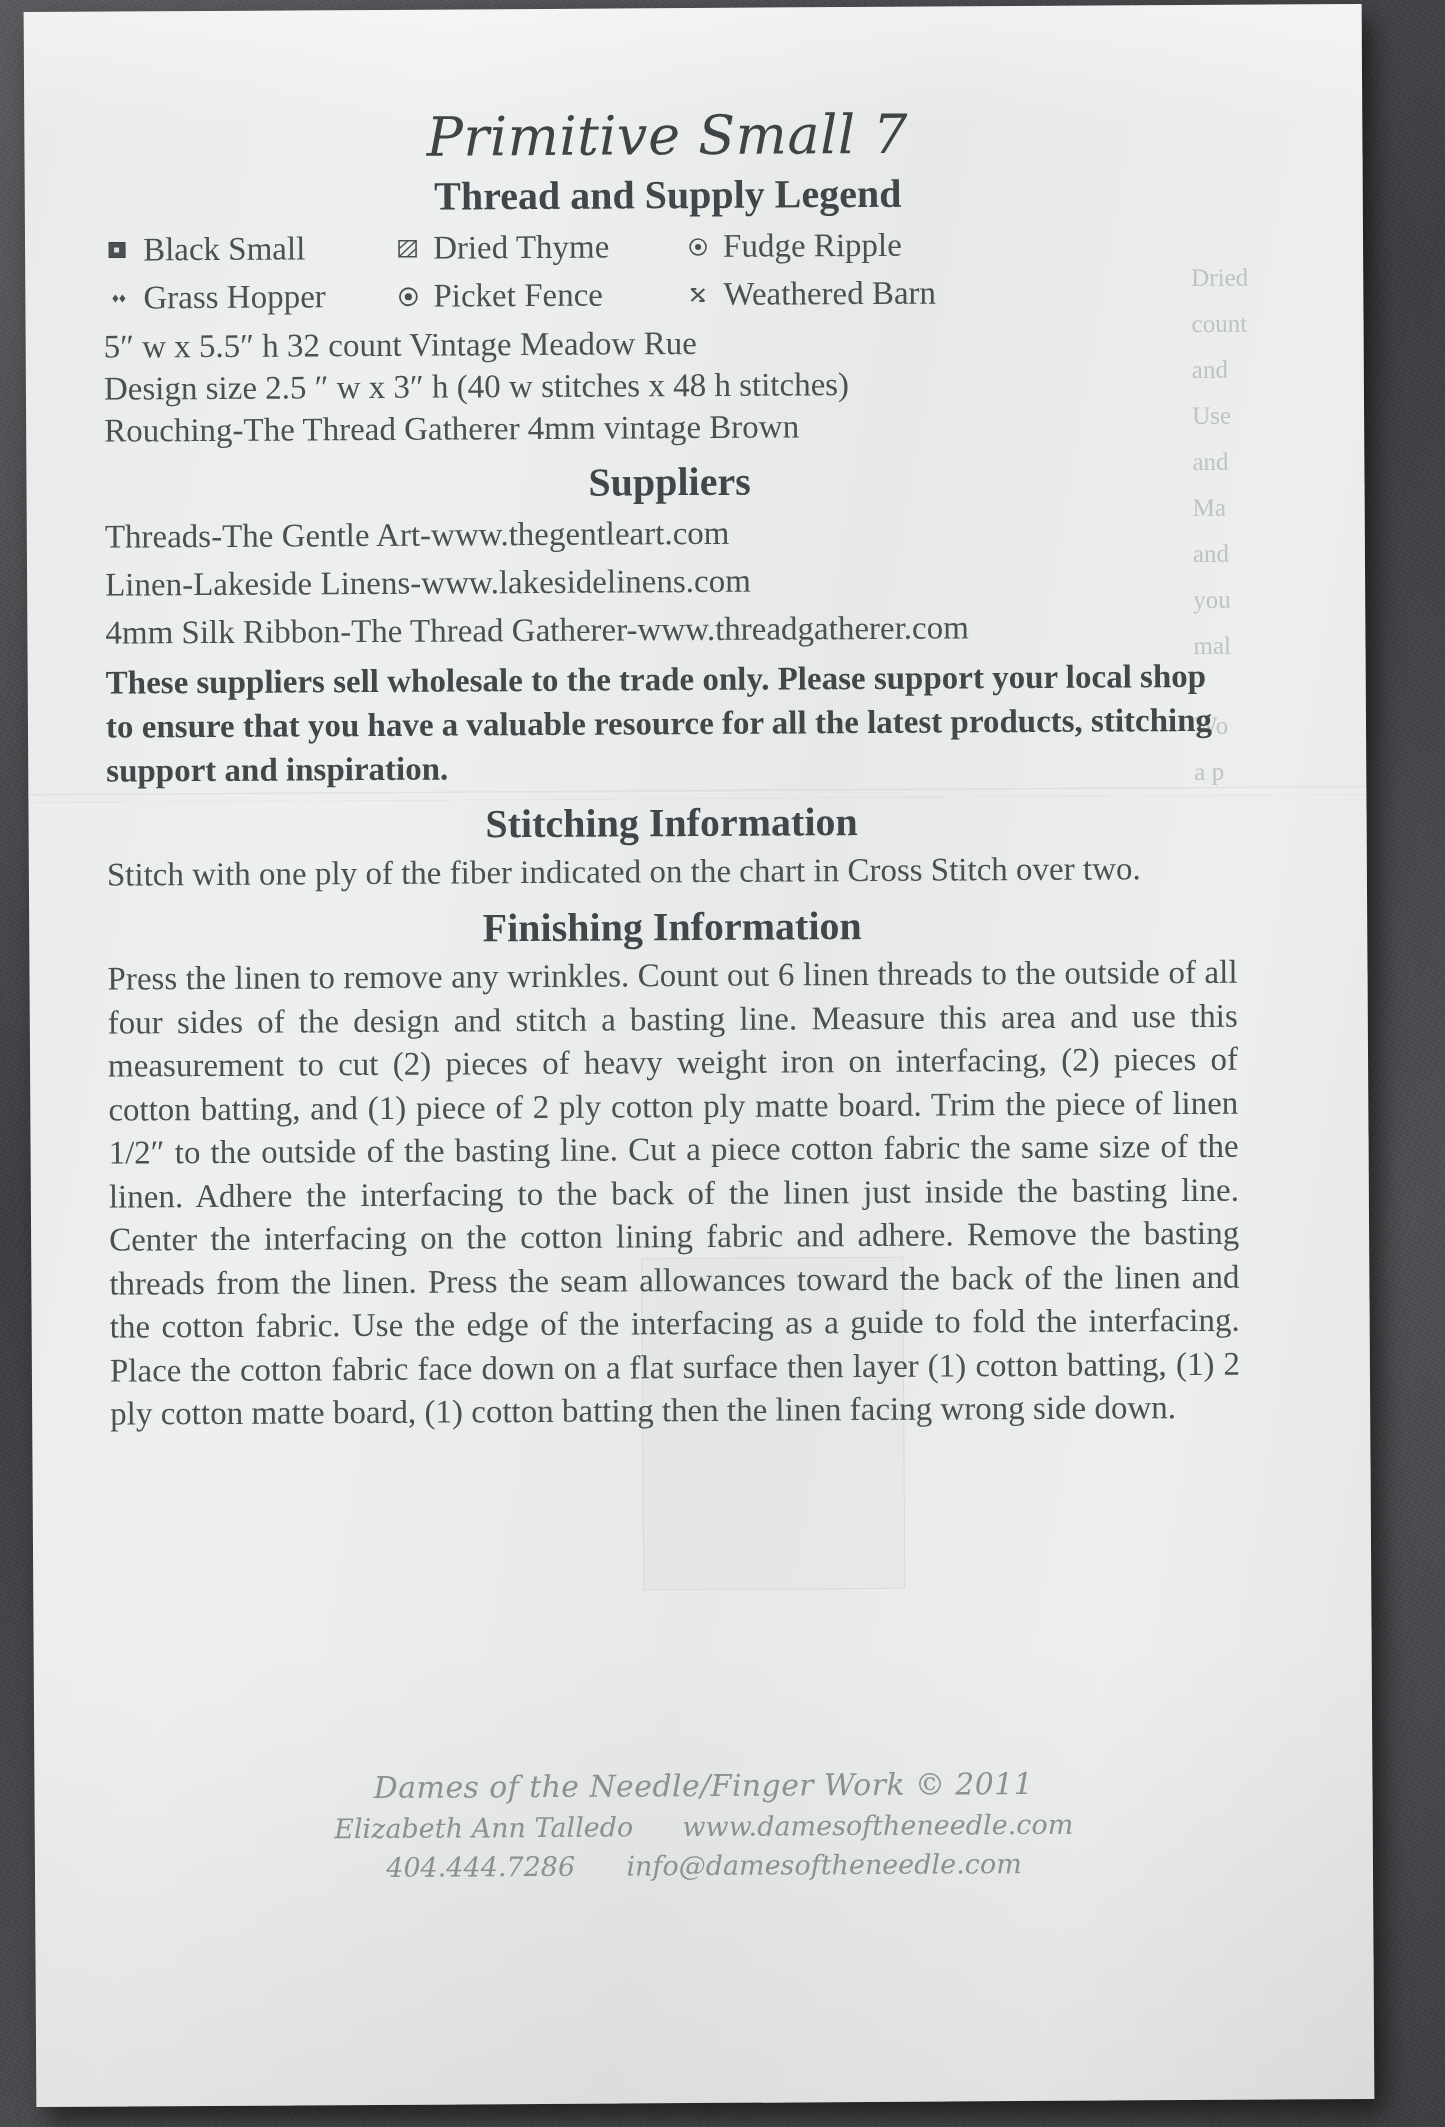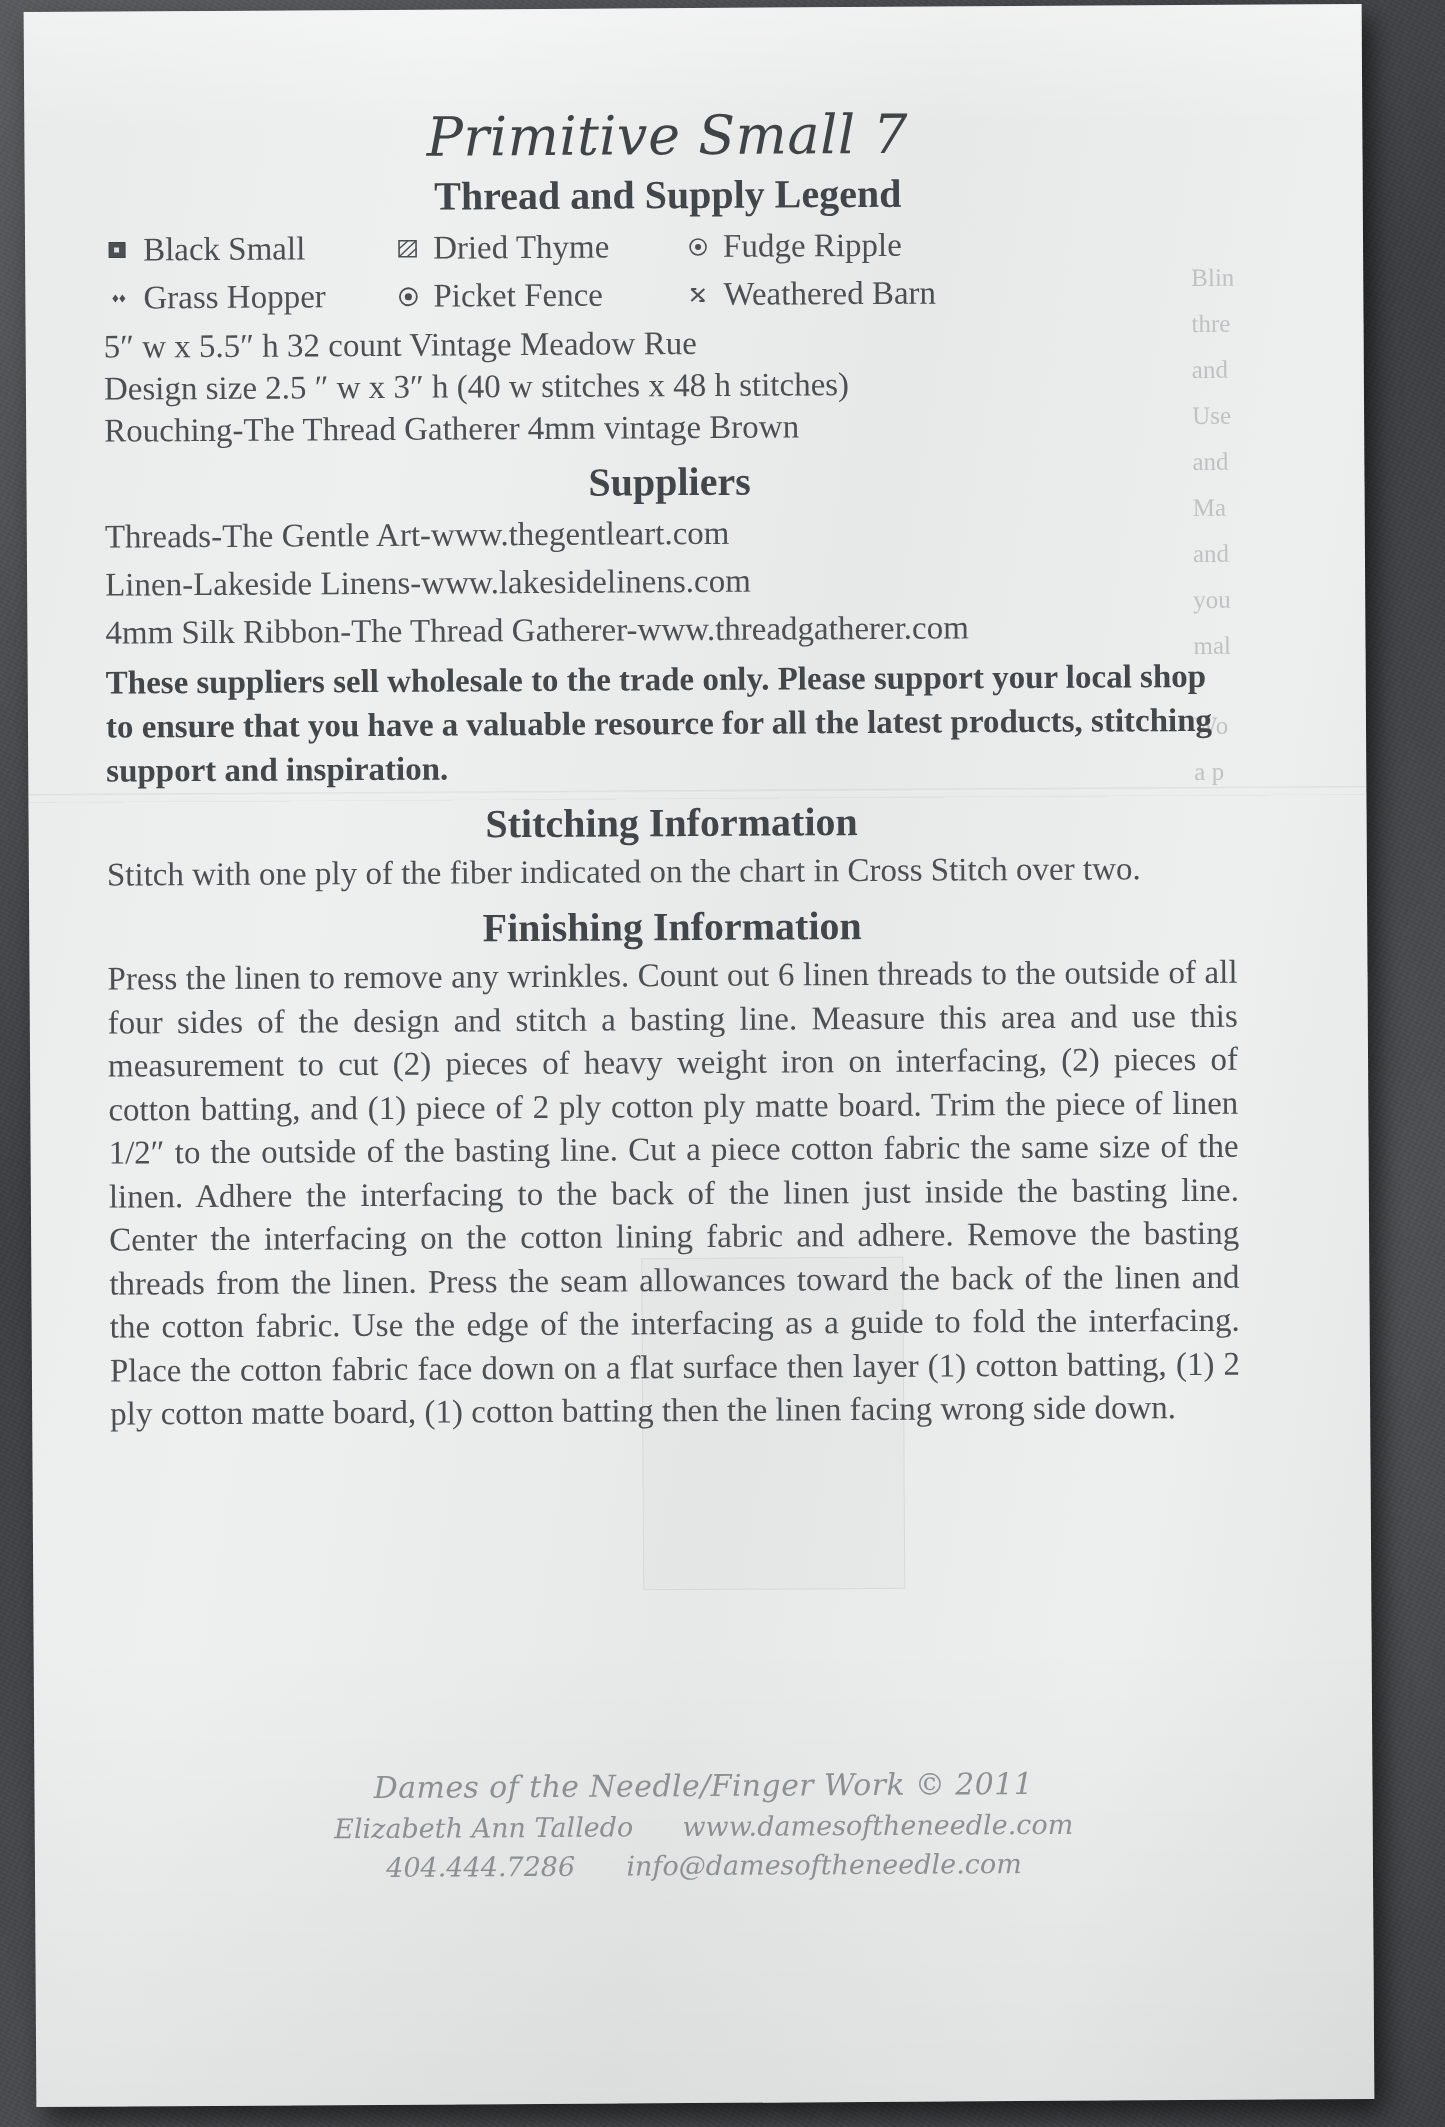--- a/index.html
+++ b/index.html
@@ -207,22 +207,22 @@
 <body>
 
 <div class="backdrop"></div>
 
 <div class="sheet">
 
   <div class="fold" style="top: 782px;"></div>
   <div class="ghost-rect"></div>
 
   <div class="showthrough">
-    <div>Blin</div>
-    <div>thre</div>
+    <div>Dried</div>
+    <div>count</div>
     <div>and</div>
     <div>Use</div>
     <div>and</div>
     <div>Ma</div>
     <div>and</div>
     <div>you</div>
     <div>mal</div>
     <div class="gap"></div>
     <div>Wo</div>
     <div>a p</div>

